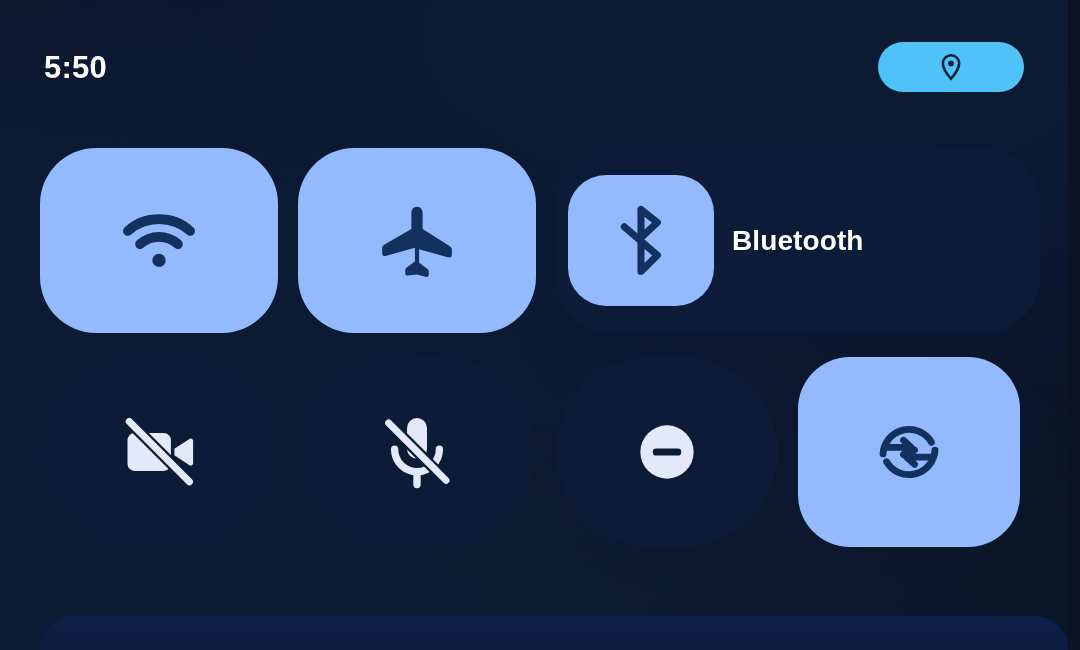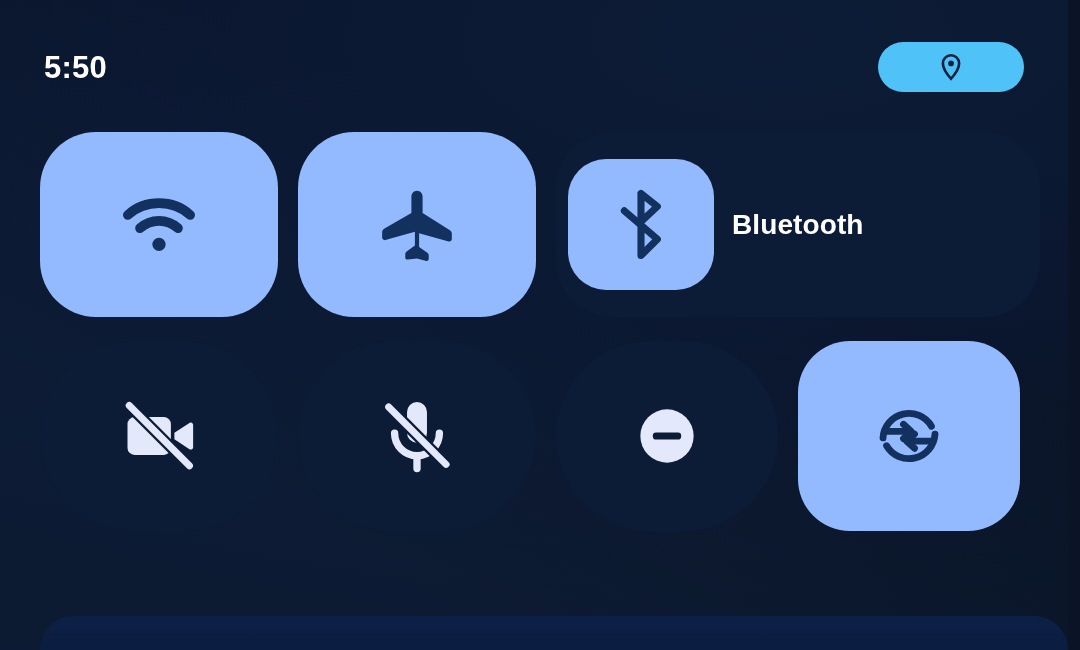--- a/index.html
+++ b/index.html
@@ -64,21 +64,21 @@
     background: #4fc3f7;
     display: flex;
     align-items: center;
     justify-content: center;
   }
 
   
   .tile-grid {
     position: absolute;
     left: 40px;
-    top: 132px;
+    top: 148px;
     width: 1000px;
     z-index: 3;
   }
   .tile-row {
     display: flex;
     gap: 20px;
   }
   .tile-row.row-2 { margin-top: 24px; }
 
   .tile {

